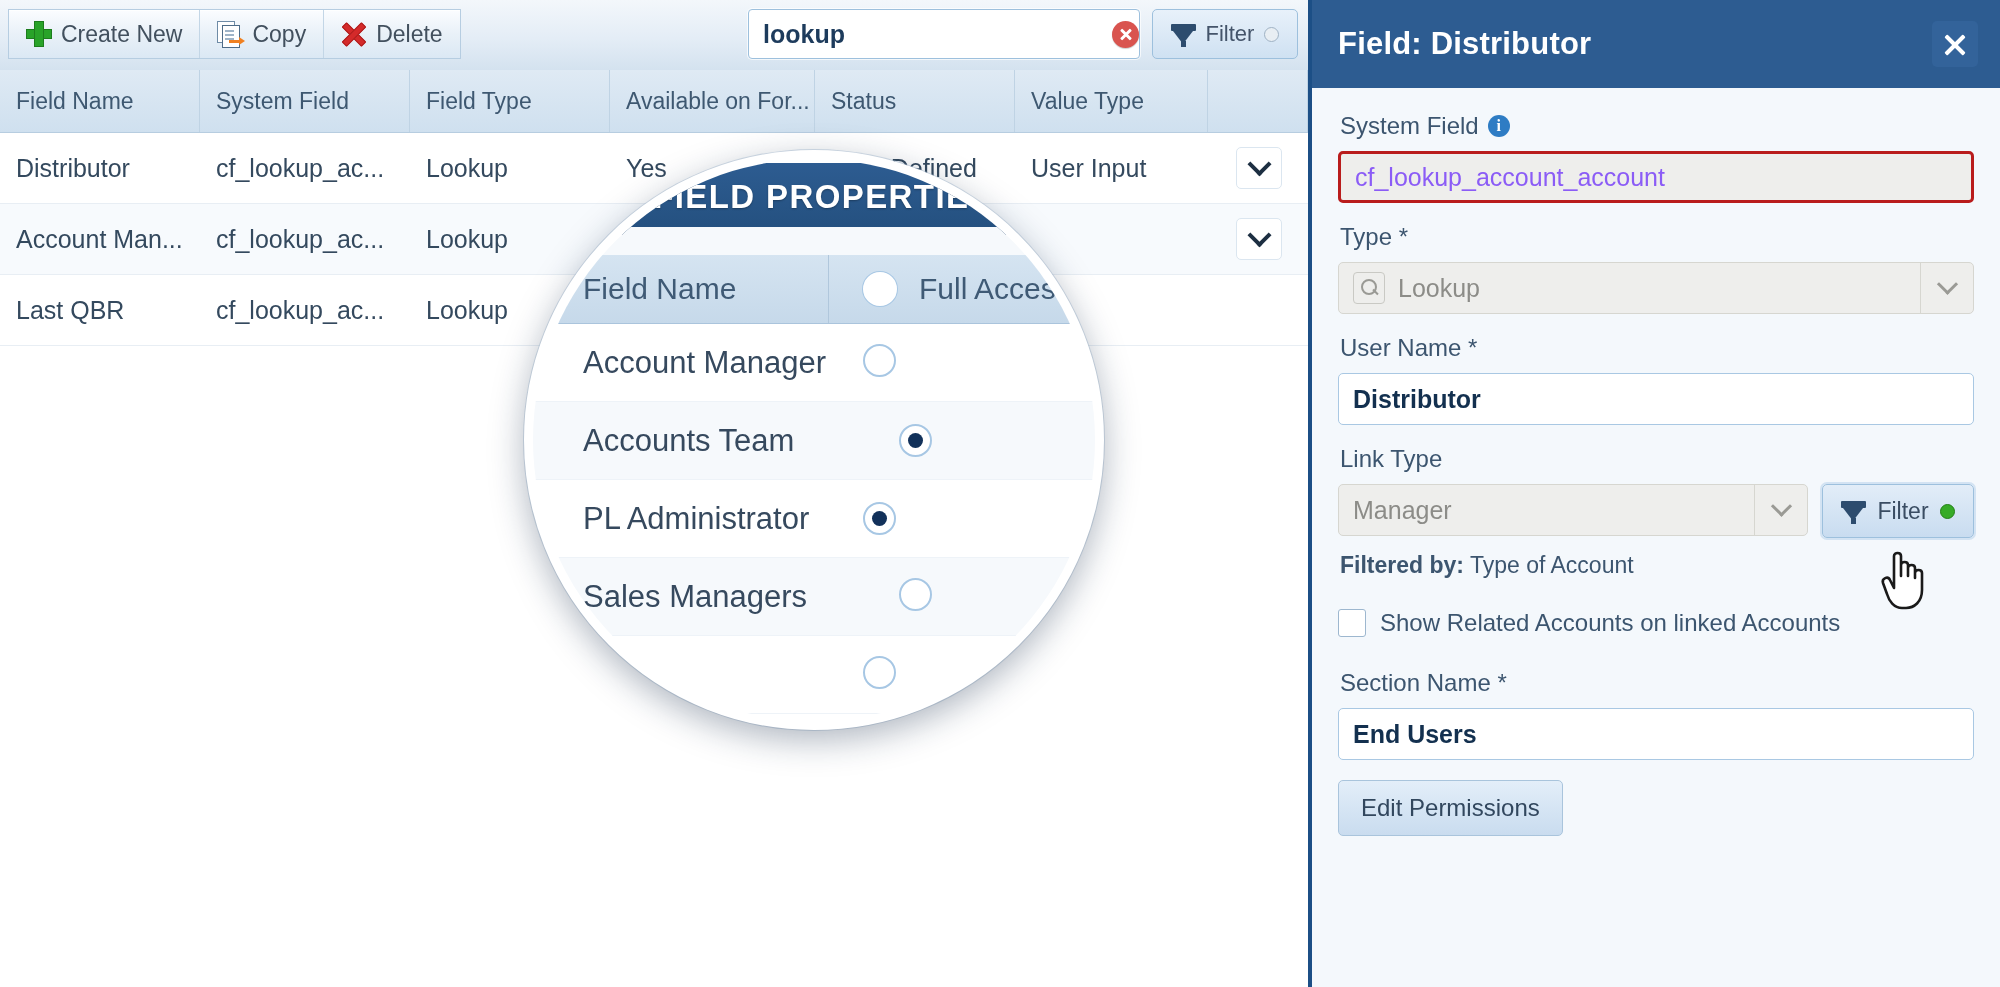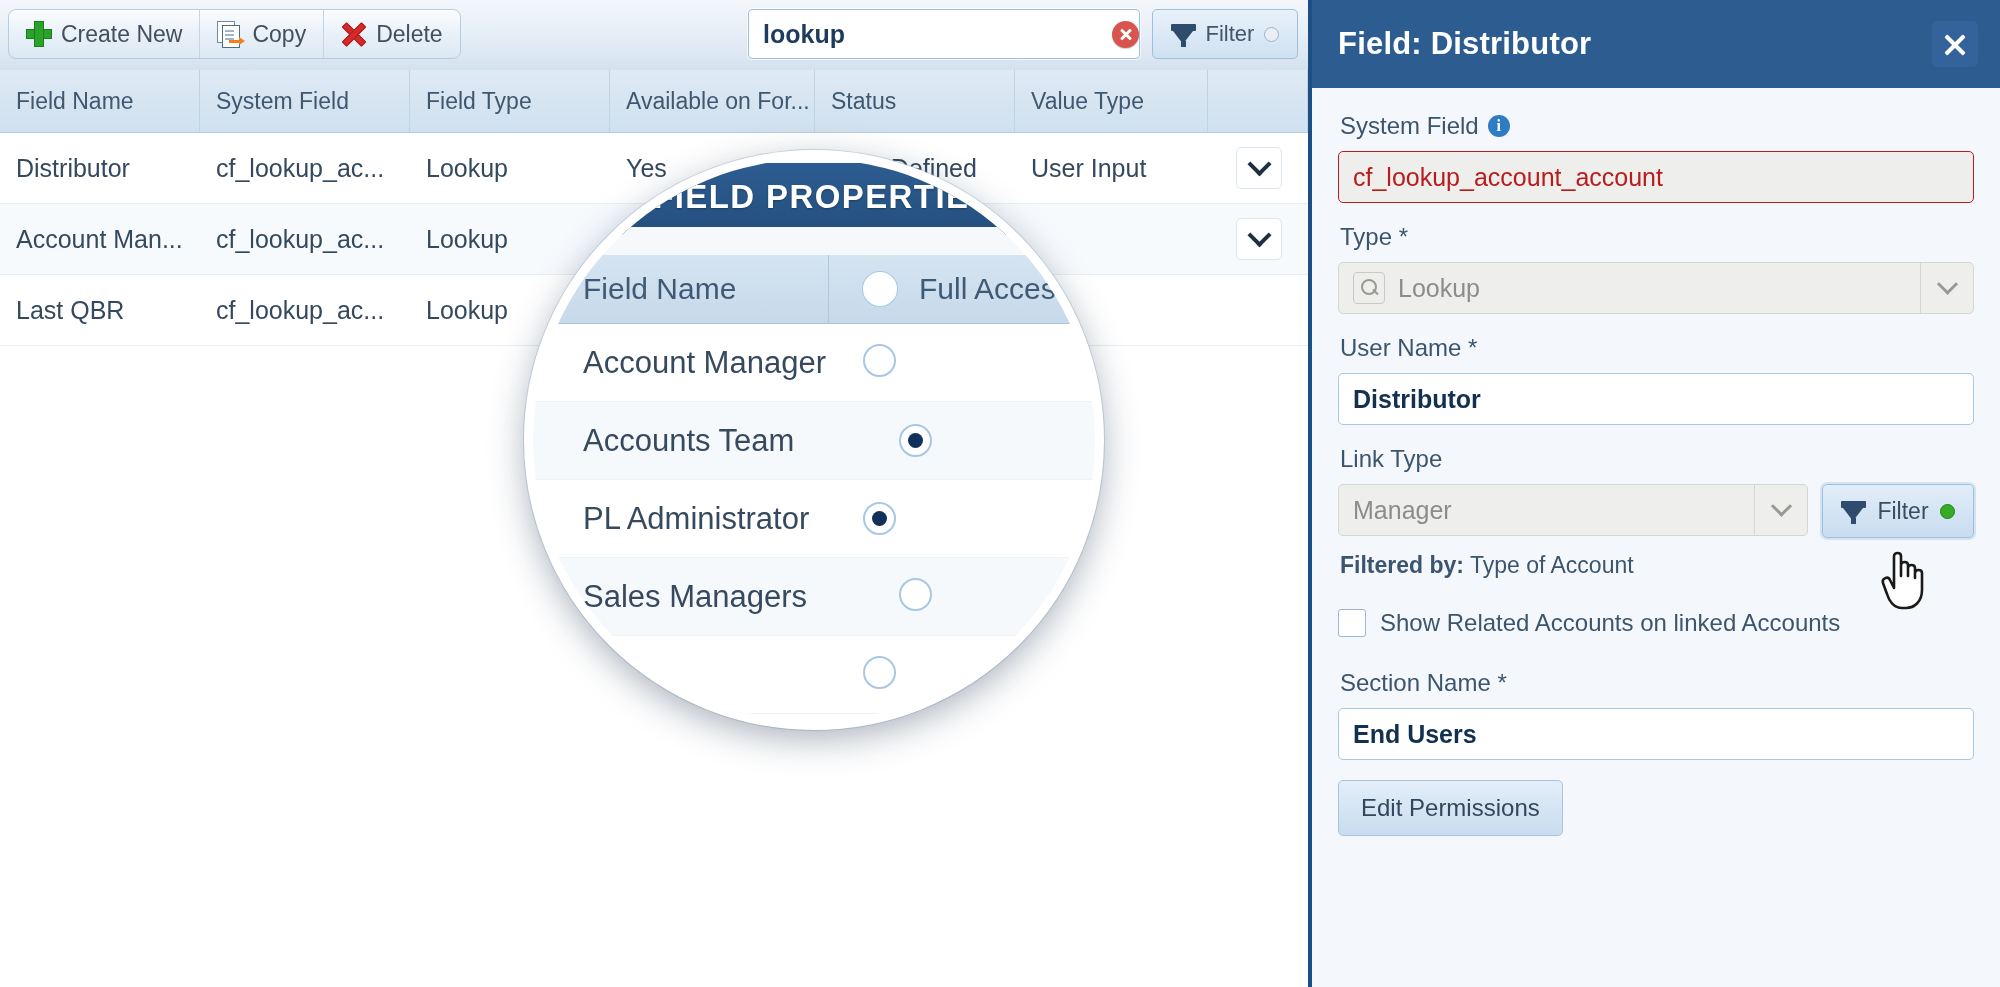--- a/index.html
+++ b/index.html
@@ -17,21 +17,21 @@
   }
 
   
   #toolbar{
     position:absolute;left:0;top:0;width:1308px;height:70px;
     background:linear-gradient(to bottom,#f3f7fb 0%,#e4edf6 55%,#d4e2ef 100%);
     border-bottom:1px solid #b9cfe2;
   }
   .tb-group{
     position:absolute;left:8px;top:9px;height:48px;display:flex;
-    border:1px solid #b6cde1;border-radius:8px;overflow:hidden;
+    border:1px solid #b6cde1;border-radius:0;overflow:hidden;
     background:linear-gradient(to bottom,#fbfdff 0%,#e9f1f8 50%,#dbe8f4 100%);
     box-shadow:0 1px 0 rgba(255,255,255,.8) inset;
   }
   .tb-btn{
     display:flex;align-items:center;gap:9px;
     padding:0 17px;height:100%;cursor:pointer;
     border-right:1px solid #c3d6e6;
     font-size:23px;color:#42505e;white-space:nowrap;
   }
   .tb-btn:last-child{border-right:none;}
@@ -166,21 +166,21 @@
   .lbl{font-size:24px;color:#3c556f;margin:0 0 11px 2px;display:flex;align-items:center;gap:9px;}
   .info-i{
     width:22px;height:22px;border-radius:50%;background:#2e7cc4;color:#fff;
     font-size:16px;font-weight:bold;display:inline-flex;align-items:center;justify-content:center;
     font-family:"Liberation Serif",serif;cursor:pointer;
   }
   .fld{
     height:52px;border-radius:5px;box-sizing:border-box;display:flex;align-items:center;
     padding:0 14px;font-size:25px;margin-bottom:20px;
   }
-  .fld-disabled{background:#eeeeec;border:1px solid #b91c1c;color:#b91c1c;}
+  .fld-disabled{background:#eeeeec;border:3px solid #b91c1c;color:#8b5cf6;}
   .fld-input{background:#ffffff;border:1px solid #a9c8e3;color:#13304f;font-weight:bold;}
   .fld-select{
     background:#eeeeec;border:1px solid #d6d6d0;color:#8c8c88;
     justify-content:space-between;padding-right:0;
   }
   .sel-caret{
     width:52px;height:100%;border-left:1px solid #d6d6d0;
     display:flex;align-items:center;justify-content:center;flex:0 0 auto;cursor:pointer;
   }
   .sel-caret::before{

